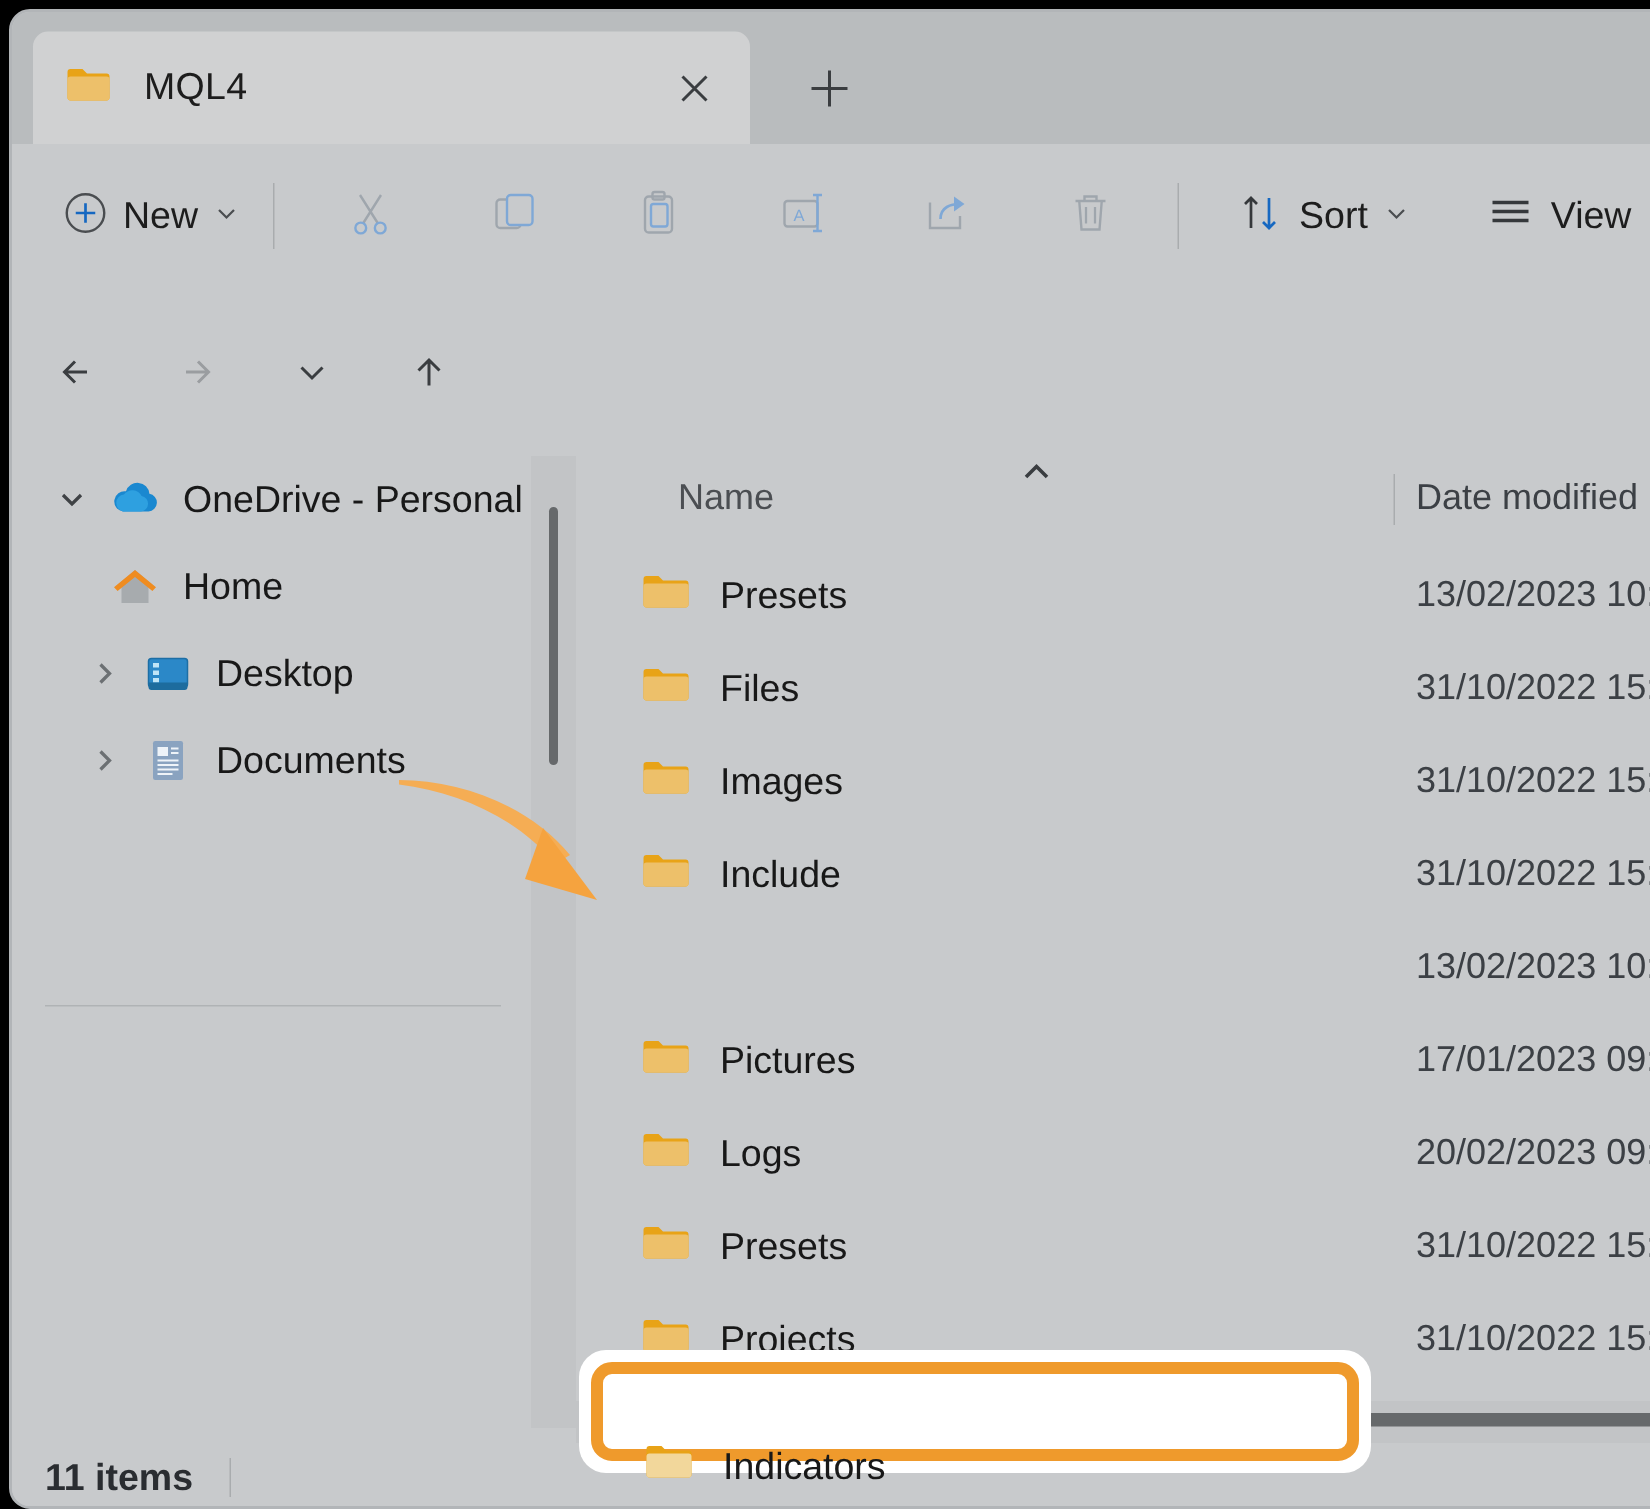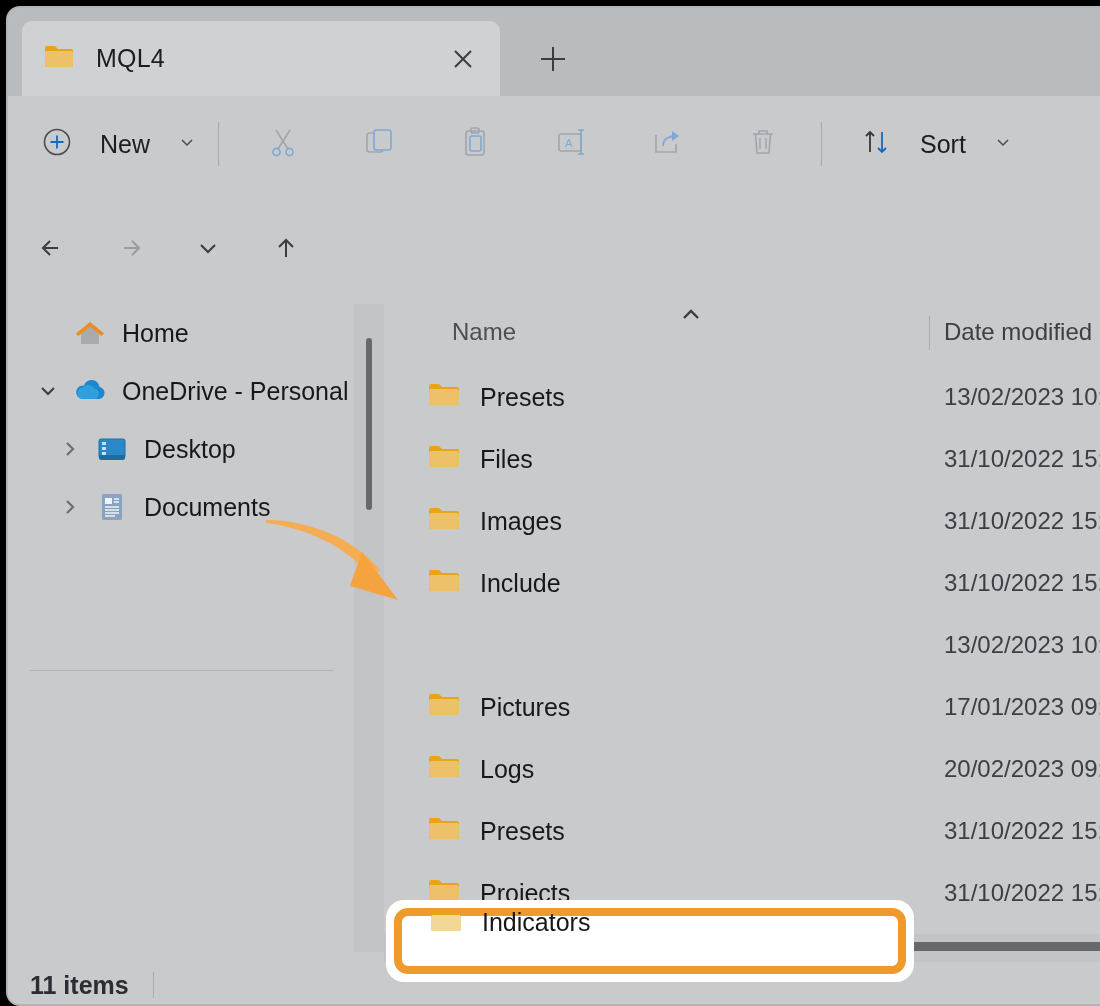--- a/index.html
+++ b/index.html
@@ -57,21 +57,21 @@
     position: absolute; left: 0; top: 88px;
     width: 100%; height: 96px;
     background: #c8cacc;
     display: flex; align-items: center;
   }
   .cb-item {
     display: flex; align-items: center;
     height: 56px;
     padding: 0 12px;
     border-radius: 6px;
-    gap: 28px;
+    gap: 10px;
   }
   .cb-label {
     font-size: 25px;
     color: #1d1d1d;
     white-space: nowrap;
   }
   .cb-icononly {
     width: 64px; height: 56px;
     display: flex; align-items: center; justify-content: center;
   }
@@ -235,21 +235,21 @@
     width: 512px; height: 66px;
     background: #ffffff;
     border: 8px solid #ef9a2c;
     border-radius: 14px;
     z-index: 6;
   }
   #highlight-row {
     position: absolute;
     left: 10px; top: 604px;
     width: 512px; height: 85px;
-    display: flex; align-items: flex-start;
+    display: flex; align-items: flex-end;
     z-index: 7;
   }
   #highlight-row .file-folder-icon { margin-left: 36px; }
 
   
   #hscroll-track {
     position: absolute; left: 376px; top: 926px;
     width: 734px; height: 28px;
     background: #c2c4c6;
   }
@@ -406,20 +406,28 @@
         </svg>
       </span>
       <span class="cb-label">Sort</span>
       <span>
         <svg width="18" height="18" viewBox="0 0 18 18">
           <path d="M4 7 L9 12 L14 7" fill="none" stroke="#4a4d50" stroke-width="1.5"></path>
         </svg>
       </span>
     </div>
 
+    <div class="cb-item" style="margin-left:26px">
+      <span>
+        <svg width="34" height="34" viewBox="0 0 34 34">
+          <path d="M5 10 H29 M5 16 H29 M5 22 H29" stroke="#35383b" stroke-width="2.2"></path>
+        </svg>
+      </span>
+      <span class="cb-label">View</span>
+    </div>
   </div>
 
   <div id="addressrow">
 
     <div class="nav-btn" id="nav-back">
       <svg width="36" height="36" viewBox="0 0 36 36">
         <path d="M24 18 H10 M16 11 L9 18 L16 25" fill="none" stroke="#3a3d40" stroke-width="2"></path>
       </svg>
     </div>
 
@@ -463,43 +471,43 @@
     <div id="refresh-icon">
       <svg width="34" height="34" viewBox="0 0 34 34">
         <path d="M28 17 a11 11 0 1 1-5-9.2" fill="none" stroke="#5a5d60" stroke-width="2"></path>
       </svg>
     </div>
   </div>
 
   <div id="navpane">
 
     <div class="nav-item">
+      <span class="nav-chev">
+        <svg width="22" height="22" viewBox="0 0 22 22">
+          <path d="M5 8 L11 14 L17 8" fill="none" stroke="#3f4245" stroke-width="2.2"></path>
+        </svg>
+      </span>
+      <span class="nav-icon">
+        <svg width="34" height="24" viewBox="0 0 34 24">
+          <path d="M9 20 h17 a6 6 0 0 0 .6-11.9 A8 8 0 0 0 11 6.5 A6.6 6.6 0 0 0 9 20 Z" fill="#1a88d0"></path>
+          <path d="M9 20 h12 a5.2 5.2 0 0 0 .4-10.3 A7 7 0 0 0 9.6 8.6 A5.8 5.8 0 0 0 9 20 Z" fill="#2ea0e0"></path>
+        </svg>
+      </span>
+      <span class="nav-label">OneDrive - Personal</span>
+    </div>
+
+    <div class="nav-item">
       <span class="nav-chev"></span>
       <span class="nav-icon">
         <svg width="32" height="32" viewBox="0 0 32 32">
           <path d="M16 5 L29 16 H25 V27 H7 V16 H3 Z" fill="#a7abae"></path>
           <path d="M16 5 L30 16.5 L27.6 19 L16 9.6 L4.4 19 L2 16.5 Z" fill="#ef8c20"></path>
         </svg>
       </span>
       <span class="nav-label">Home</span>
-    </div>
-
-    <div class="nav-item">
-      <span class="nav-chev">
-        <svg width="22" height="22" viewBox="0 0 22 22">
-          <path d="M5 8 L11 14 L17 8" fill="none" stroke="#3f4245" stroke-width="2.2"></path>
-        </svg>
-      </span>
-      <span class="nav-icon">
-        <svg width="34" height="24" viewBox="0 0 34 24">
-          <path d="M9 20 h17 a6 6 0 0 0 .6-11.9 A8 8 0 0 0 11 6.5 A6.6 6.6 0 0 0 9 20 Z" fill="#1a88d0"></path>
-          <path d="M9 20 h12 a5.2 5.2 0 0 0 .4-10.3 A7 7 0 0 0 9.6 8.6 A5.8 5.8 0 0 0 9 20 Z" fill="#2ea0e0"></path>
-        </svg>
-      </span>
-      <span class="nav-label">OneDrive - Personal</span>
     </div>
 
     <div class="nav-item nav-indent">
       <span class="nav-chev">
         <svg width="20" height="20" viewBox="0 0 20 20">
           <path d="M7 4 L13 10 L7 16" fill="none" stroke="#6c7073" stroke-width="2.2"></path>
         </svg>
       </span>
       <span class="nav-icon">
         <svg width="30" height="26" viewBox="0 0 30 26">

